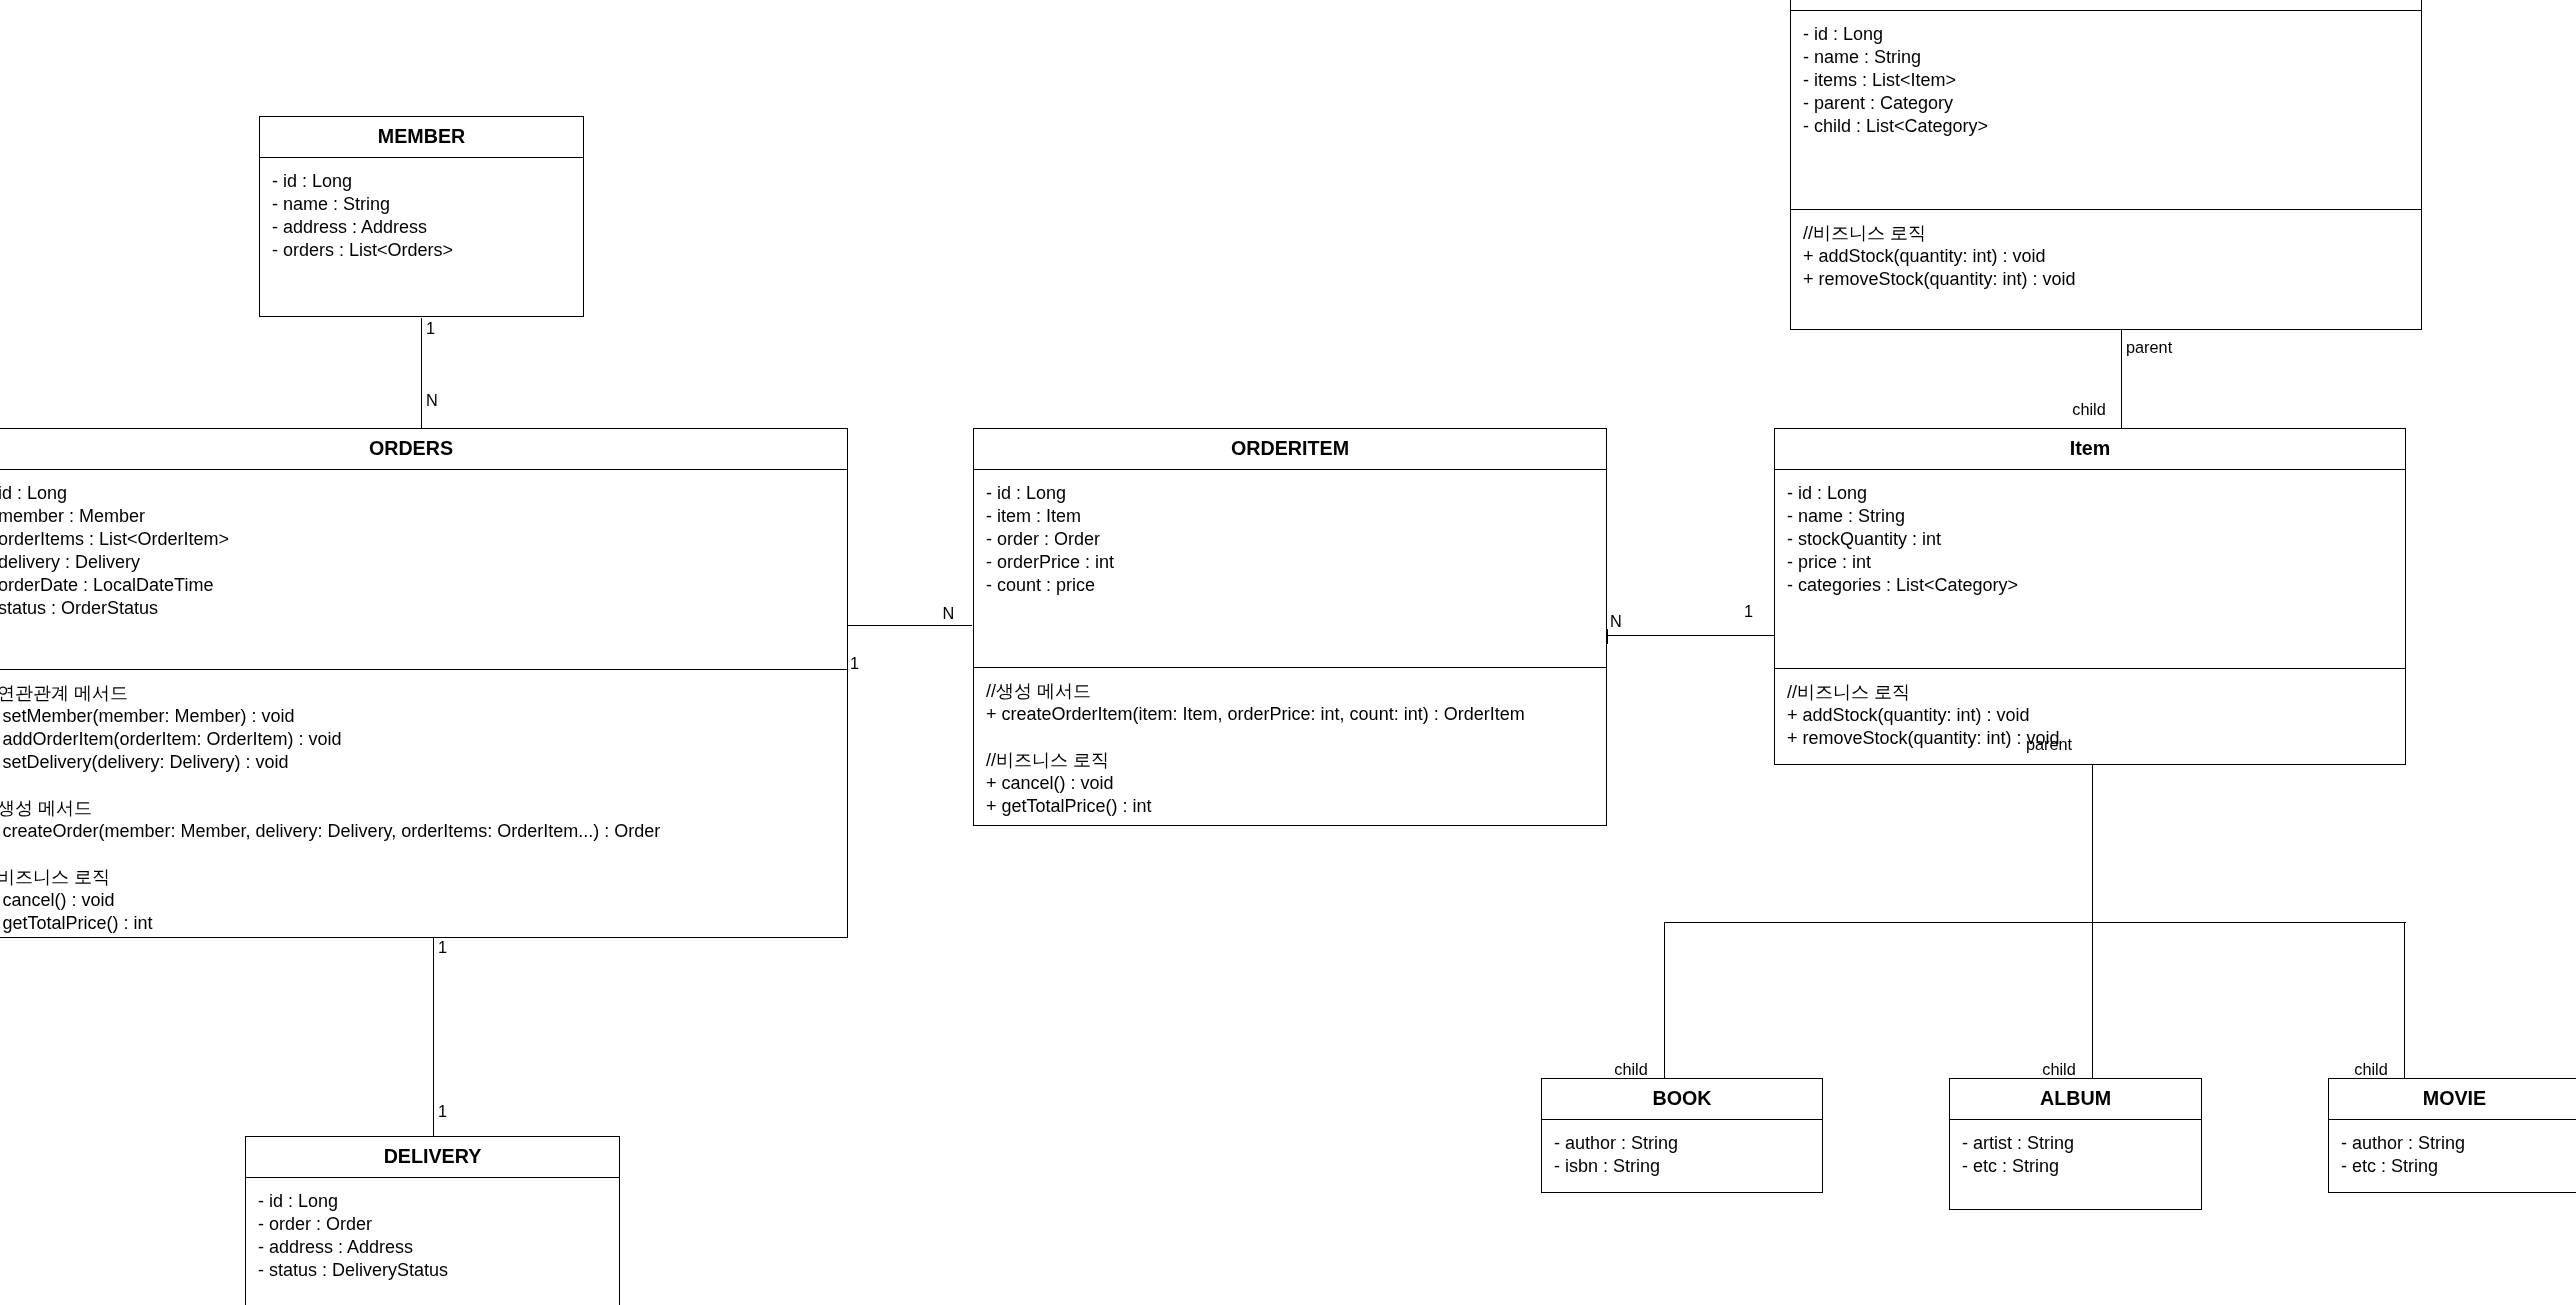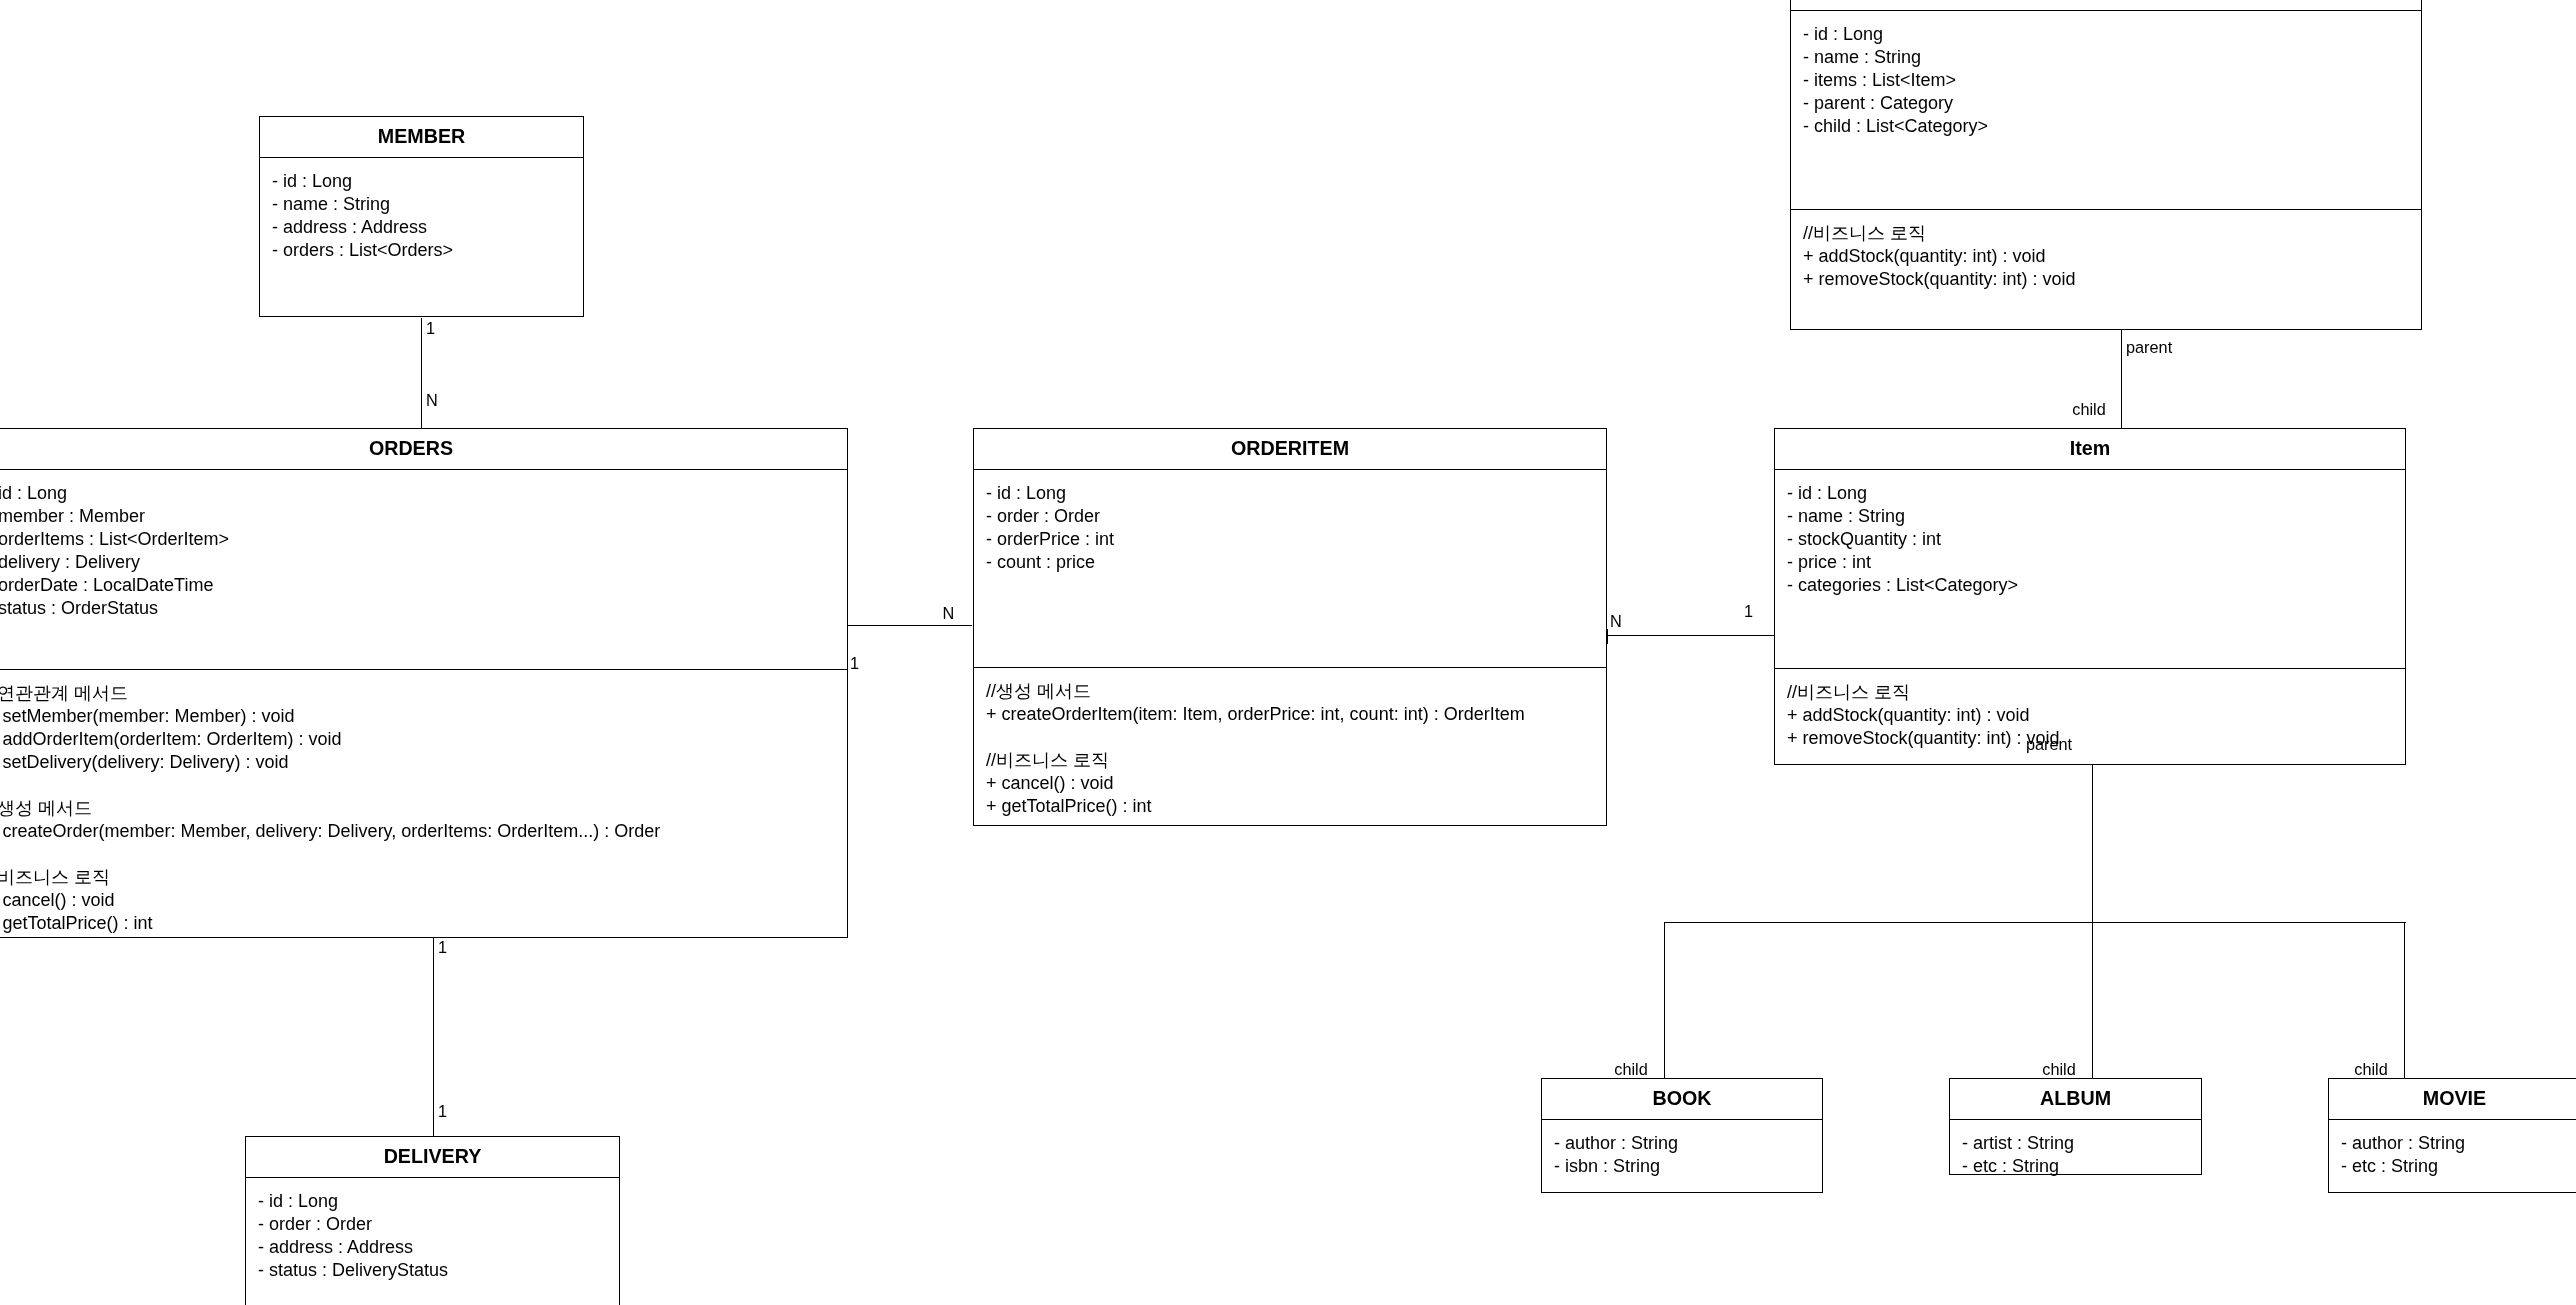--- a/index.html
+++ b/index.html
@@ -165,20 +165,21 @@
       <span class="uml-line">- order : Order</span>
       <span class="uml-line">- address : Address</span>
       <span class="uml-line">- status : DeliveryStatus</span>
     </div>
   </div>
 
   <div class="uml-class" style="left:973px; top:428px; width:634px; height:398px;">
     <div class="uml-title">ORDERITEM</div>
     <div class="uml-compartment attrs" style="height:173px;">
       <span class="uml-line">- id : Long</span>
+      <span class="uml-line">- item : Item</span>
       <span class="uml-line">- order : Order</span>
       <span class="uml-line">- orderPrice : int</span>
       <span class="uml-line">- count : price</span>
     </div>
     <div class="uml-compartment grow nobord">
       <span class="uml-line">//생성 메서드</span>
       <span class="uml-line">+ createOrderItem(item: Item, orderPrice: int, count: int) : OrderItem</span>
       <span class="uml-line spacer"></span>
       <span class="uml-line">//비즈니스 로직</span>
       <span class="uml-line">+ cancel() : void</span>
@@ -220,21 +221,21 @@
   </div>
 
   <div class="uml-class" style="left:1541px; top:1078px; width:282px; height:115px;">
     <div class="uml-title">BOOK</div>
     <div class="uml-compartment grow nobord">
       <span class="uml-line">- author : String</span>
       <span class="uml-line">- isbn : String</span>
     </div>
   </div>
 
-  <div class="uml-class" style="left:1949px; top:1078px; width:253px; height:97px;">
+  <div class="uml-class" style="left:1949px; top:1078px; width:253px; height:132px;">
     <div class="uml-title">ALBUM</div>
     <div class="uml-compartment grow nobord">
       <span class="uml-line">- artist : String</span>
       <span class="uml-line">- etc : String</span>
     </div>
   </div>
 
   <div class="uml-class" style="left:2328px; top:1078px; width:253px; height:115px;">
     <div class="uml-title">MOVIE</div>
     <div class="uml-compartment grow nobord">

